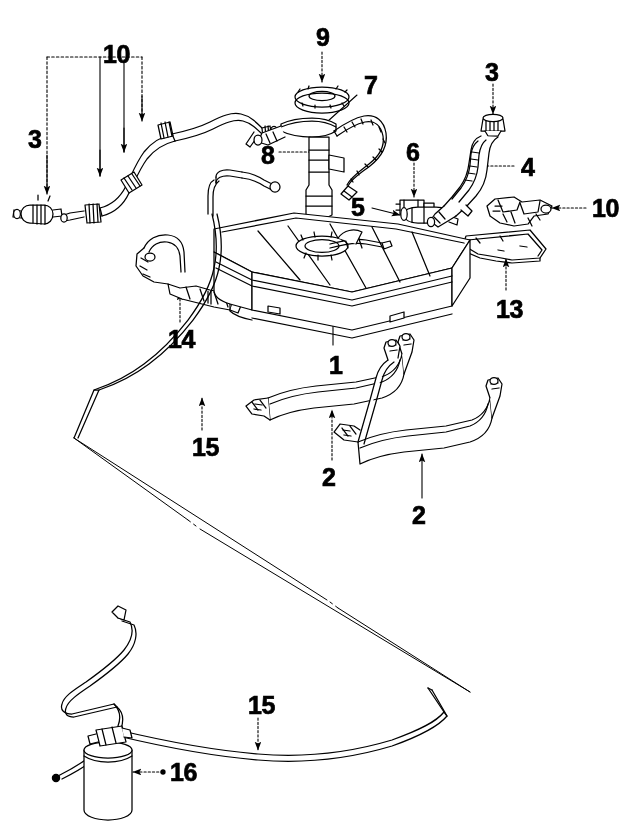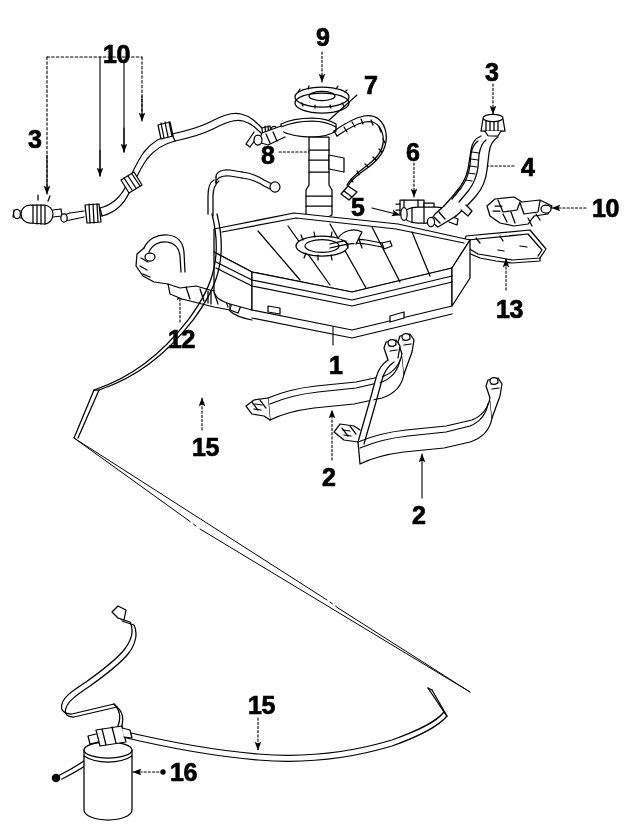--- a/index.html
+++ b/index.html
@@ -434,20 +434,20 @@
   <div class="callout" style="left:412px; top:503px;">2</div>
   <div class="callout" style="left:485px; top:60px;">3</div>
   <div class="callout" style="left:521px; top:155px;">4</div>
   <div class="callout" style="left:351px; top:195px;">5</div>
   <div class="callout" style="left:406px; top:140px;">6</div>
   <div class="callout" style="left:364px; top:73px;">7</div>
   <div class="callout" style="left:261px; top:143px;">8</div>
   <div class="callout" style="left:316px; top:25px;">9</div>
   <div class="callout" style="left:85px; top:42px;margin-left:18px;">10</div>
   <div class="callout" style="left:28px; top:127px;">3</div>
-  <div class="callout" style="left:168px; top:327px;">12</div>
+  <div class="callout" style="left:168px; top:327px;">14</div>
   <div class="callout" style="left:496px; top:297px;">13</div>
   <div class="callout" style="left:592px; top:196px;">10</div>
   <div class="callout" style="left:192px; top:435px;">15</div>
   <div class="callout" style="left:248px; top:693px;">15</div>
   <div class="callout" style="left:170px; top:760px;text-align:right;">16</div>
 
 </div>
 
 </body></html>

